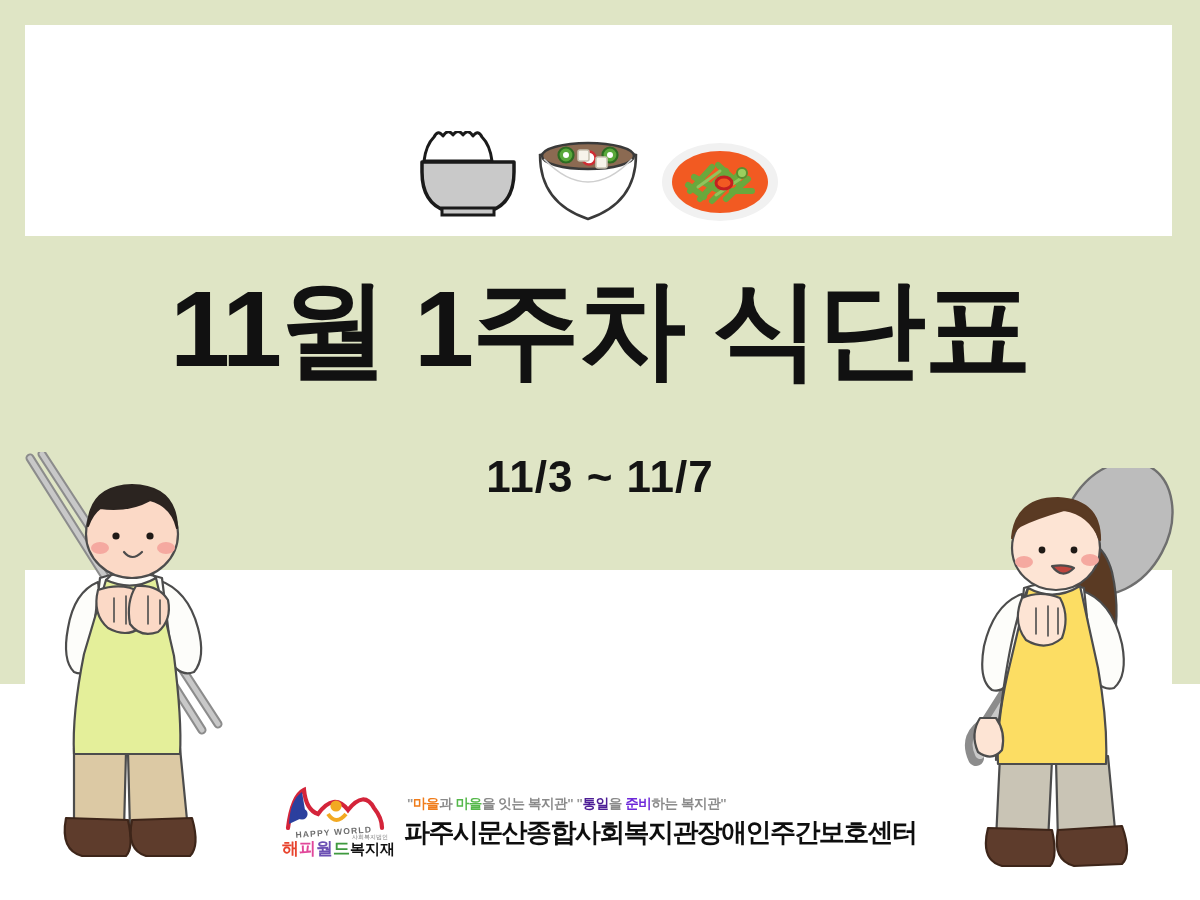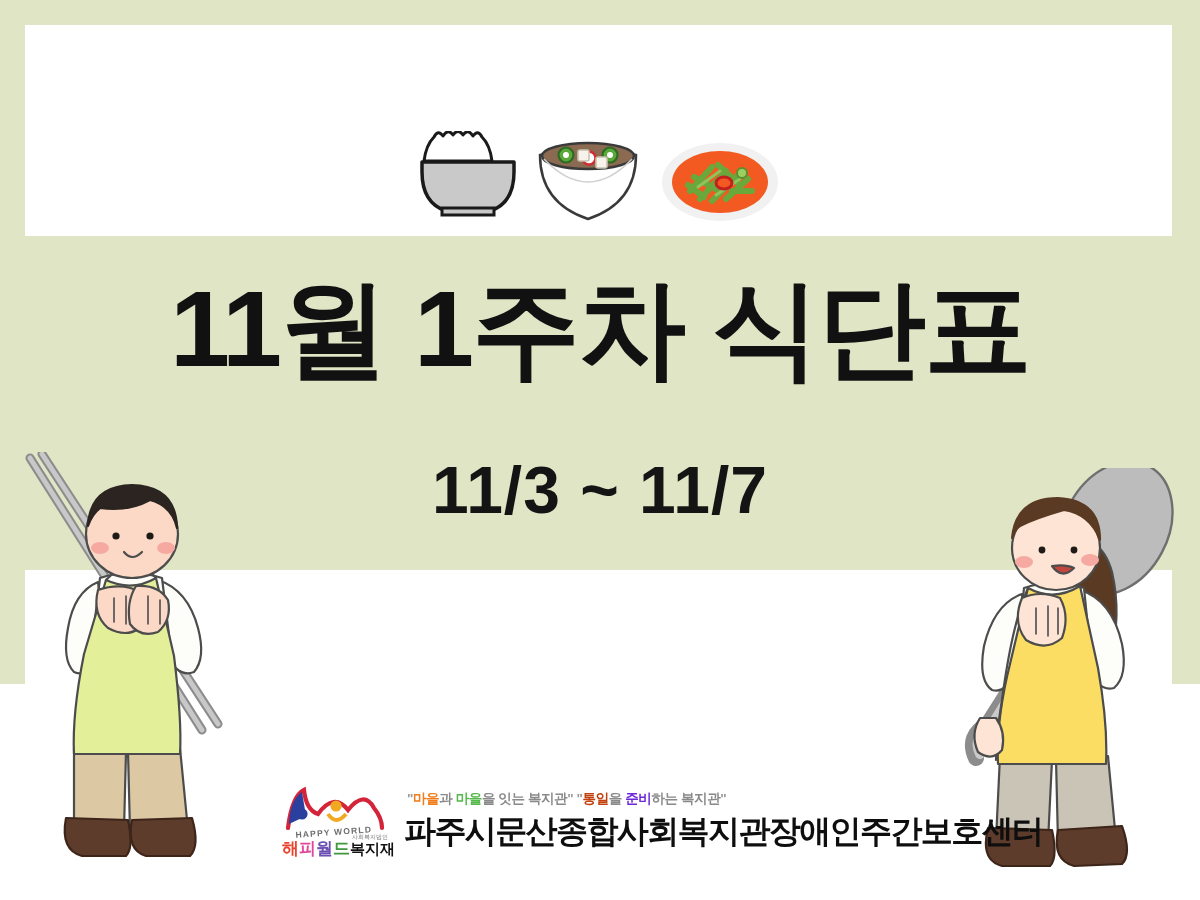--- a/index.html
+++ b/index.html
@@ -41,21 +41,21 @@
     font-weight:bold;
     letter-spacing:-2px;
     color:#111111;
     line-height:1.05;
     white-space:nowrap;
   }
   #date-range {
     position:absolute;
     left:0; top:452px; width:1200px;
     text-align:center;
-    font-size:66px;
+    font-size:44px;
     font-weight:bold;
     color:#141414;
     letter-spacing:1px;
     white-space:nowrap;
   }
 
   
   #char-left  { position:absolute; left:22px;  top:452px;  width:250px; height:420px; }
   #char-right { position:absolute; left:940px; top:468px;  width:250px; height:410px; }
 
@@ -71,25 +71,25 @@
     font-size:13.5px;
     font-weight:bold;
     color:#8a8a8a;
     letter-spacing:-0.4px;
     white-space:nowrap;
     padding-left:3px;
   }
   #tagline .c-quote  { color:#9a9a9a; }
   #tagline .c-orange { color:#f07c1a; }
   #tagline .c-green  { color:#55b84a; }
-  #tagline .c-blue   { color:#c2410c; }
+  #tagline .c-blue   { color:#4c1d95; }
   #tagline .c-pink   { color:#6d28d9; }
   #tagline .c-gray   { color:#8a8a8a; }
   #org-name {
-    font-size:32px;
+    font-size:26px;
     font-weight:bold;
     color:#0e0e0e;
     letter-spacing:-1.6px;
     white-space:nowrap;
   }
 </style>
 </head>
 <body>
 
 <div id="poster">

